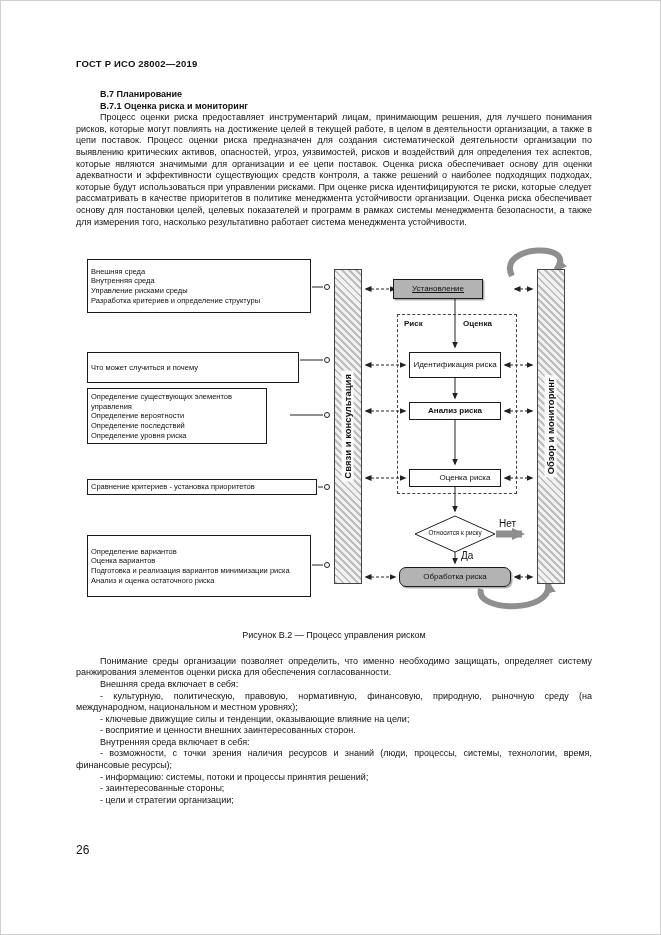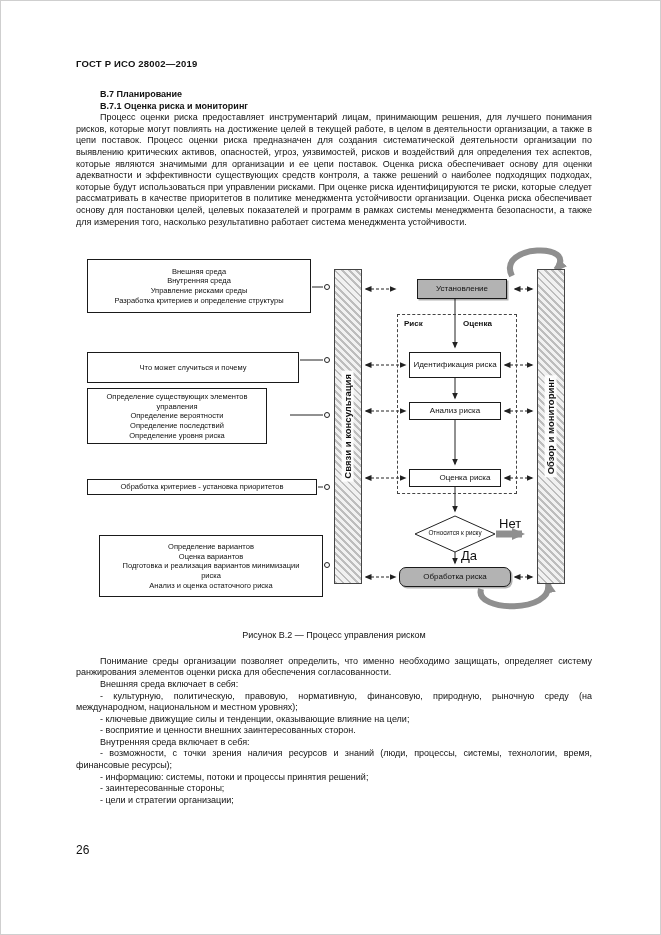--- a/index.html
+++ b/index.html
@@ -8,31 +8,31 @@
   .page { position:relative; width:661px; height:935px; background:#fff; border:1px solid #cfcfcf; overflow:hidden; }
   .doc-header { position:absolute; left:75px; top:57px; font-size:9.5px; font-weight:bold; letter-spacing:0.2px; }
   .content { position:absolute; left:75px; top:88px; width:516px; font-size:9px; line-height:11.6px; text-align:justify; }
   .h { font-weight:bold; text-indent:24px; text-align:left; }
   .bp { text-indent:24px; }
   .caption { text-align:center; text-indent:0; margin:16px 0 14px 0; }
 
   
   .figure { position:relative; width:505px; height:372px; margin:14px 0 0 6px; text-align:left; }
   .fig-svg { position:absolute; left:0; top:0; }
-  .bx { position:absolute; border:1px solid #1a1a1a; background:#fff; font-size:7.5px; line-height:9.7px; padding:2px 17px; display:flex; flex-direction:column; justify-content:center;text-align:center; }
+  .bx { position:absolute; border:1px solid #1a1a1a; background:#fff; font-size:7.5px; line-height:9.7px; padding:2px 3px; display:flex; flex-direction:column; justify-content:center; }
   .bx span { white-space:pre-line; }
   .cbox { position:absolute; border:1px solid #1a1a1a; background:#fff; font-size:8px; line-height:9.5px; display:flex; align-items:center; justify-content:center; text-align:center; padding:1px 2px; }
   .gray { background:#b3b3b3; box-shadow:1.5px 1.5px 0 rgba(0,0,0,0.3); }
   .dashedbox { position:absolute; left:315px; top:72px; width:120px; height:180px; border:1.3px dashed #444; }
   .vbar { position:absolute; width:28px; top:27px; height:315px; border:1px solid #444;
           background:repeating-linear-gradient(45deg,#bdbdbd 0,#bdbdbd 2px,#f1f1f1 2px,#f1f1f1 5px);
           display:flex; align-items:center; justify-content:center; }
   .vbar span { writing-mode:vertical-rl; transform:rotate(180deg); font-weight:bold; font-size:9.5px; background:rgba(255,255,255,0.92); padding:3px 0; white-space:nowrap; }
   .lbl { position:absolute; font-size:8px; font-weight:bold; white-space:nowrap; }
-  .lbl2 { position:absolute; font-size:13px; white-space:nowrap; }
+  .lbl2 { position:absolute; font-size:10px; white-space:nowrap; }
   .dmnd-lbl { position:absolute; left:333px; top:287px; width:80px; font-size:6.3px; line-height:7px; text-align:center; }
   .page-number { position:absolute; left:75px; top:842px; font-size:12px; }
 </style>
 </head>
 <body>
 
 <div class="page">
   <div class="doc-header">ГОСТ Р ИСО 28002—2019</div>
 
   <div class="content">
@@ -105,41 +105,41 @@
       <div class="bx" style="left:5px; top:110px; width:212px; height:31px;">
           <span>Что может случиться и почему</span>
         </div>
       <div class="bx" style="left:5px; top:146px; width:180px; height:56px;">
           <span>Определение существующих элементов управления
 Определение вероятности
 Определение последствий
 Определение уровня риска</span>
         </div>
       <div class="bx" style="left:5px; top:237px; width:230px; height:16px;">
-          <span>Обработка критериев - установка приоритетов</span>
+          <span>Сравнение критериев - установка приоритетов</span>
         </div>
-      <div class="bx" style="left:17px; top:293px; width:224px; height:62px;">
+      <div class="bx" style="left:5px; top:293px; width:224px; height:62px;">
           <span>Определение вариантов
 Оценка вариантов
 Подготовка и реализация вариантов минимизации риска
 Анализ и оценка остаточного риска</span>
         </div>
 
       <div class="vbar" style="left:252px;">
           <span>Связи и консультация</span>
         </div>
       <div class="vbar" style="left:455px;">
           <span>Обзор и мониторинг</span>
         </div>
 
-      <div class="cbox gray" style="left:335px; top:37px; width:90px; height:20px;">Установление</div>
+      <div class="cbox gray" style="left:311px; top:37px; width:90px; height:20px;text-decoration:underline;">Установление</div>
       <div class="lbl" style="left:322px; top:76px;">Риск</div>
       <div class="lbl" style="left:381px; top:76px;">Оценка</div>
       <div class="cbox" style="left:327px; top:110px; width:92px; height:26px;">Идентификация риска</div>
-      <div class="cbox" style="left:327px; top:160px; width:92px; height:18px;">Анализ риска</div>
+      <div class="cbox" style="left:327px; top:160px; width:92px; height:18px;font-weight:bold;">Анализ риска</div>
       <div class="cbox" style="left:327px; top:227px; width:92px; height:18px;padding-left:22px;">Оценка риска</div>
       <div class="dmnd-lbl">Относится к риску</div>
       <div class="lbl2" style="left:417px; top:276px;">Нет</div>
       <div class="lbl2" style="left:379px; top:308px;">Да</div>
       <div class="cbox gray" style="left:317px; top:325px; width:112px; height:20px;border-radius:7px;">Обработка риска</div>
     </div>
 
     <p class="caption">Рисунок В.2 — Процесс управления риском</p>
 
     <p class="bp">Понимание среды организации позволяет определить, что именно необходимо защищать, определяет систему ранжирования элементов оценки риска для обеспечения согласованности.</p>

